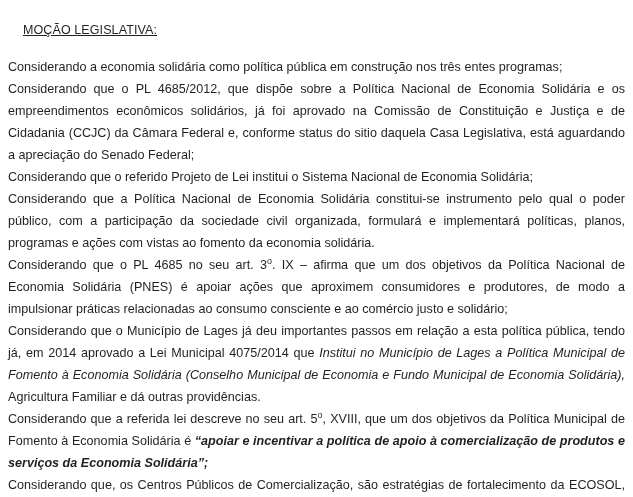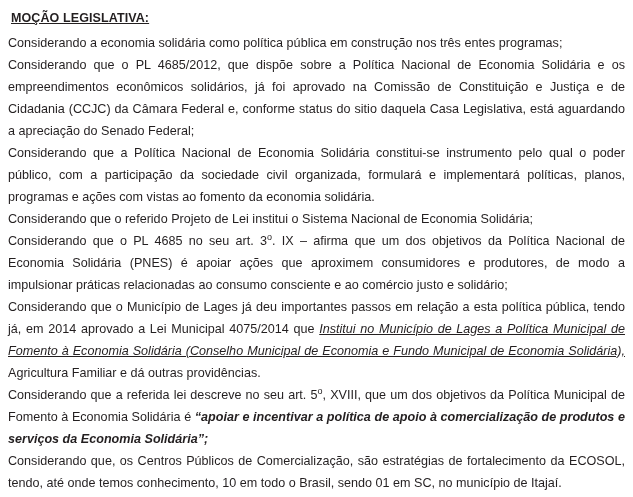--- a/index.html
+++ b/index.html
@@ -17,42 +17,41 @@
   }
   #doc-page {
     box-sizing: border-box;
     width: 633px;
     height: 497px;
     padding: 4px 8px 0 8px;
     background: #ffffff;
   }
   .doc-title {
     font-size: 12.5px;
-    font-weight: bold;
+    font-weight: normal;
     text-decoration: underline;
     line-height: 22px;
     letter-spacing: 0.1px;
-    margin: 3px;
+    margin: 15px;
     white-space: nowrap;
   }
   .para {
     font-size: 12.6px;
     line-height: 22px;
     text-align: justify;
     text-justify: inter-word;
     margin: 0;
     hyphens: none;
   }
   
   .para.clipped {
     overflow: hidden;
   }
   .em-italic {
     font-style: italic;
-    text-decoration: underline;
   }
   .em-bold-italic {
     font-style: italic;
     font-weight: bold;
   }
   .ord {
     font-size: 9px;
     vertical-align: super;
     line-height: 0;
   }
@@ -66,25 +65,25 @@
 
   <p class="para">
     <span>Considerando a economia solidária como política pública em construção nos três entes programas;</span>
   </p>
 
   <p class="para">
     <span>Considerando que o PL 4685/2012, que dispõe sobre a Política Nacional de Economia Solidária e os empreendimentos econômicos solidários, já foi aprovado na Comissão de Constituição e Justiça e de Cidadania (CCJC) da Câmara Federal e, conforme status do sitio daquela Casa Legislativa, está aguardando a apreciação do Senado Federal;</span>
   </p>
 
   <p class="para">
-    <span>Considerando que a Política Nacional de Economia Solidária constitui-se instrumento pelo qual o poder público, com a participação da sociedade civil organizada, formulará e implementará políticas, planos, programas e ações com vistas ao fomento da economia solidária.</span>
+    <span>Considerando que o referido Projeto de Lei institui o Sistema Nacional de Economia Solidária;</span>
   </p>
 
   <p class="para">
-    <span>Considerando que o referido Projeto de Lei institui o Sistema Nacional de Economia Solidária;</span>
+    <span>Considerando que a Política Nacional de Economia Solidária constitui-se instrumento pelo qual o poder público, com a participação da sociedade civil organizada, formulará e implementará políticas, planos, programas e ações com vistas ao fomento da economia solidária.</span>
   </p>
 
   <p class="para">
     <span>Considerando que o PL 4685 no seu art. 3</span><span class="ord">o</span><span>. IX – afirma que um dos objetivos da Política Nacional de Economia Solidária (PNES) é apoiar ações que aproximem consumidores e produtores, de modo a impulsionar práticas relacionadas ao consumo consciente e ao comércio justo e solidário;</span>
   </p>
 
   <p class="para">
     <span>Considerando que o Município de Lages já deu importantes passos em relação a esta política pública, tendo já, em 2014 aprovado a Lei Municipal 4075/2014 que </span><span class="em-italic">Institui no Município de Lages a Política Municipal de Fomento à Economia Solidária (Conselho Municipal de Economia e Fundo Municipal de Economia Solidária),</span><span> Agricultura Familiar e dá outras providências.</span>
   </p>
 

